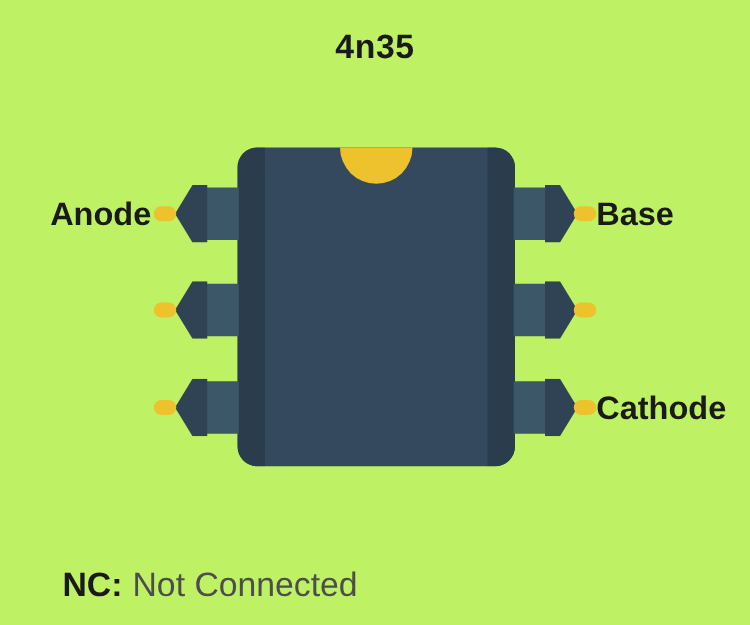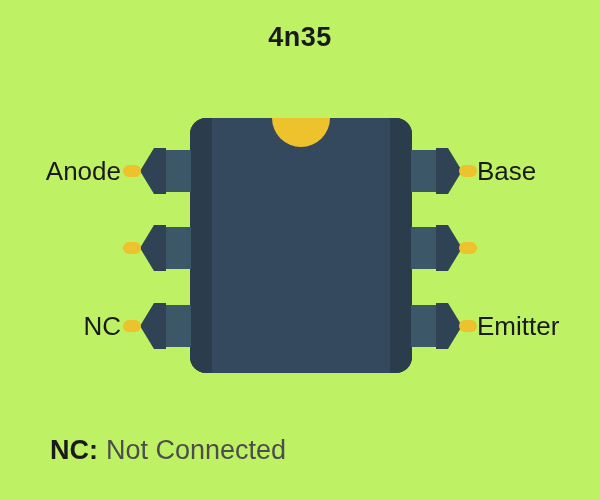--- a/index.html
+++ b/index.html
@@ -93,42 +93,42 @@
     height: 12px;
     border-radius: 6px;
     background: var(--accent-yellow, #eec22d);
   }
   .side-left  .pin-tip { left: 0; }
   .side-right .pin-tip { left: 48px; }
   
   .pin-label {
     position: absolute;
     font-size: 26px;
-    font-weight: 400;
+    font-weight: 700;
     color: var(--label-text, #1a1a1a);
     line-height: 26px;
     white-space: nowrap;
   }
   .pin-label.lbl-left {
     left: 0;
     width: 121px;
     text-align: right;
   }
   .pin-label.lbl-right {
     left: 477px;
     text-align: right;
   }
   .pin-label.row1 { top: 158px; }
   .pin-label.row2 { top: 235px; }
   .pin-label.row3 { top: 313px; }
   
   .footnote {
     position: absolute;
     left: 50px;
-    top: 435px;
+    top: 453px;
     font-size: 27px;
     line-height: 30px;
     color: var(--note-text, #4d4d4d);
     white-space: nowrap;
   }
   .footnote .abbr {
     font-weight: 700;
     color: var(--label-text, #1a1a1a);
     margin-right: 8px;
   }
@@ -184,21 +184,20 @@
   </div>
   <div class="pin side-right row3">
     <div class="pin-rect"></div>
     <svg class="pin-chevron" viewBox="0 0 26 46" preserveAspectRatio="none">
         <polygon points="0,0 0,46 12,46 26,23 12,0"></polygon>
       </svg>
     <div class="pin-tip"></div>
   </div>
 
   <div class="pin-label lbl-left row1">Anode</div>
-  <div class="pin-label lbl-left row3">NC</div>
   <div class="pin-label lbl-right row1">Base</div>
-  <div class="pin-label lbl-right row3">Emitter</div>
+  <div class="pin-label lbl-right row3">Cathode</div>
 
   <div class="footnote">
     <span class="abbr">NC:</span><span>Not Connected</span>
   </div>
 
 </div>
 
 </body></html>

